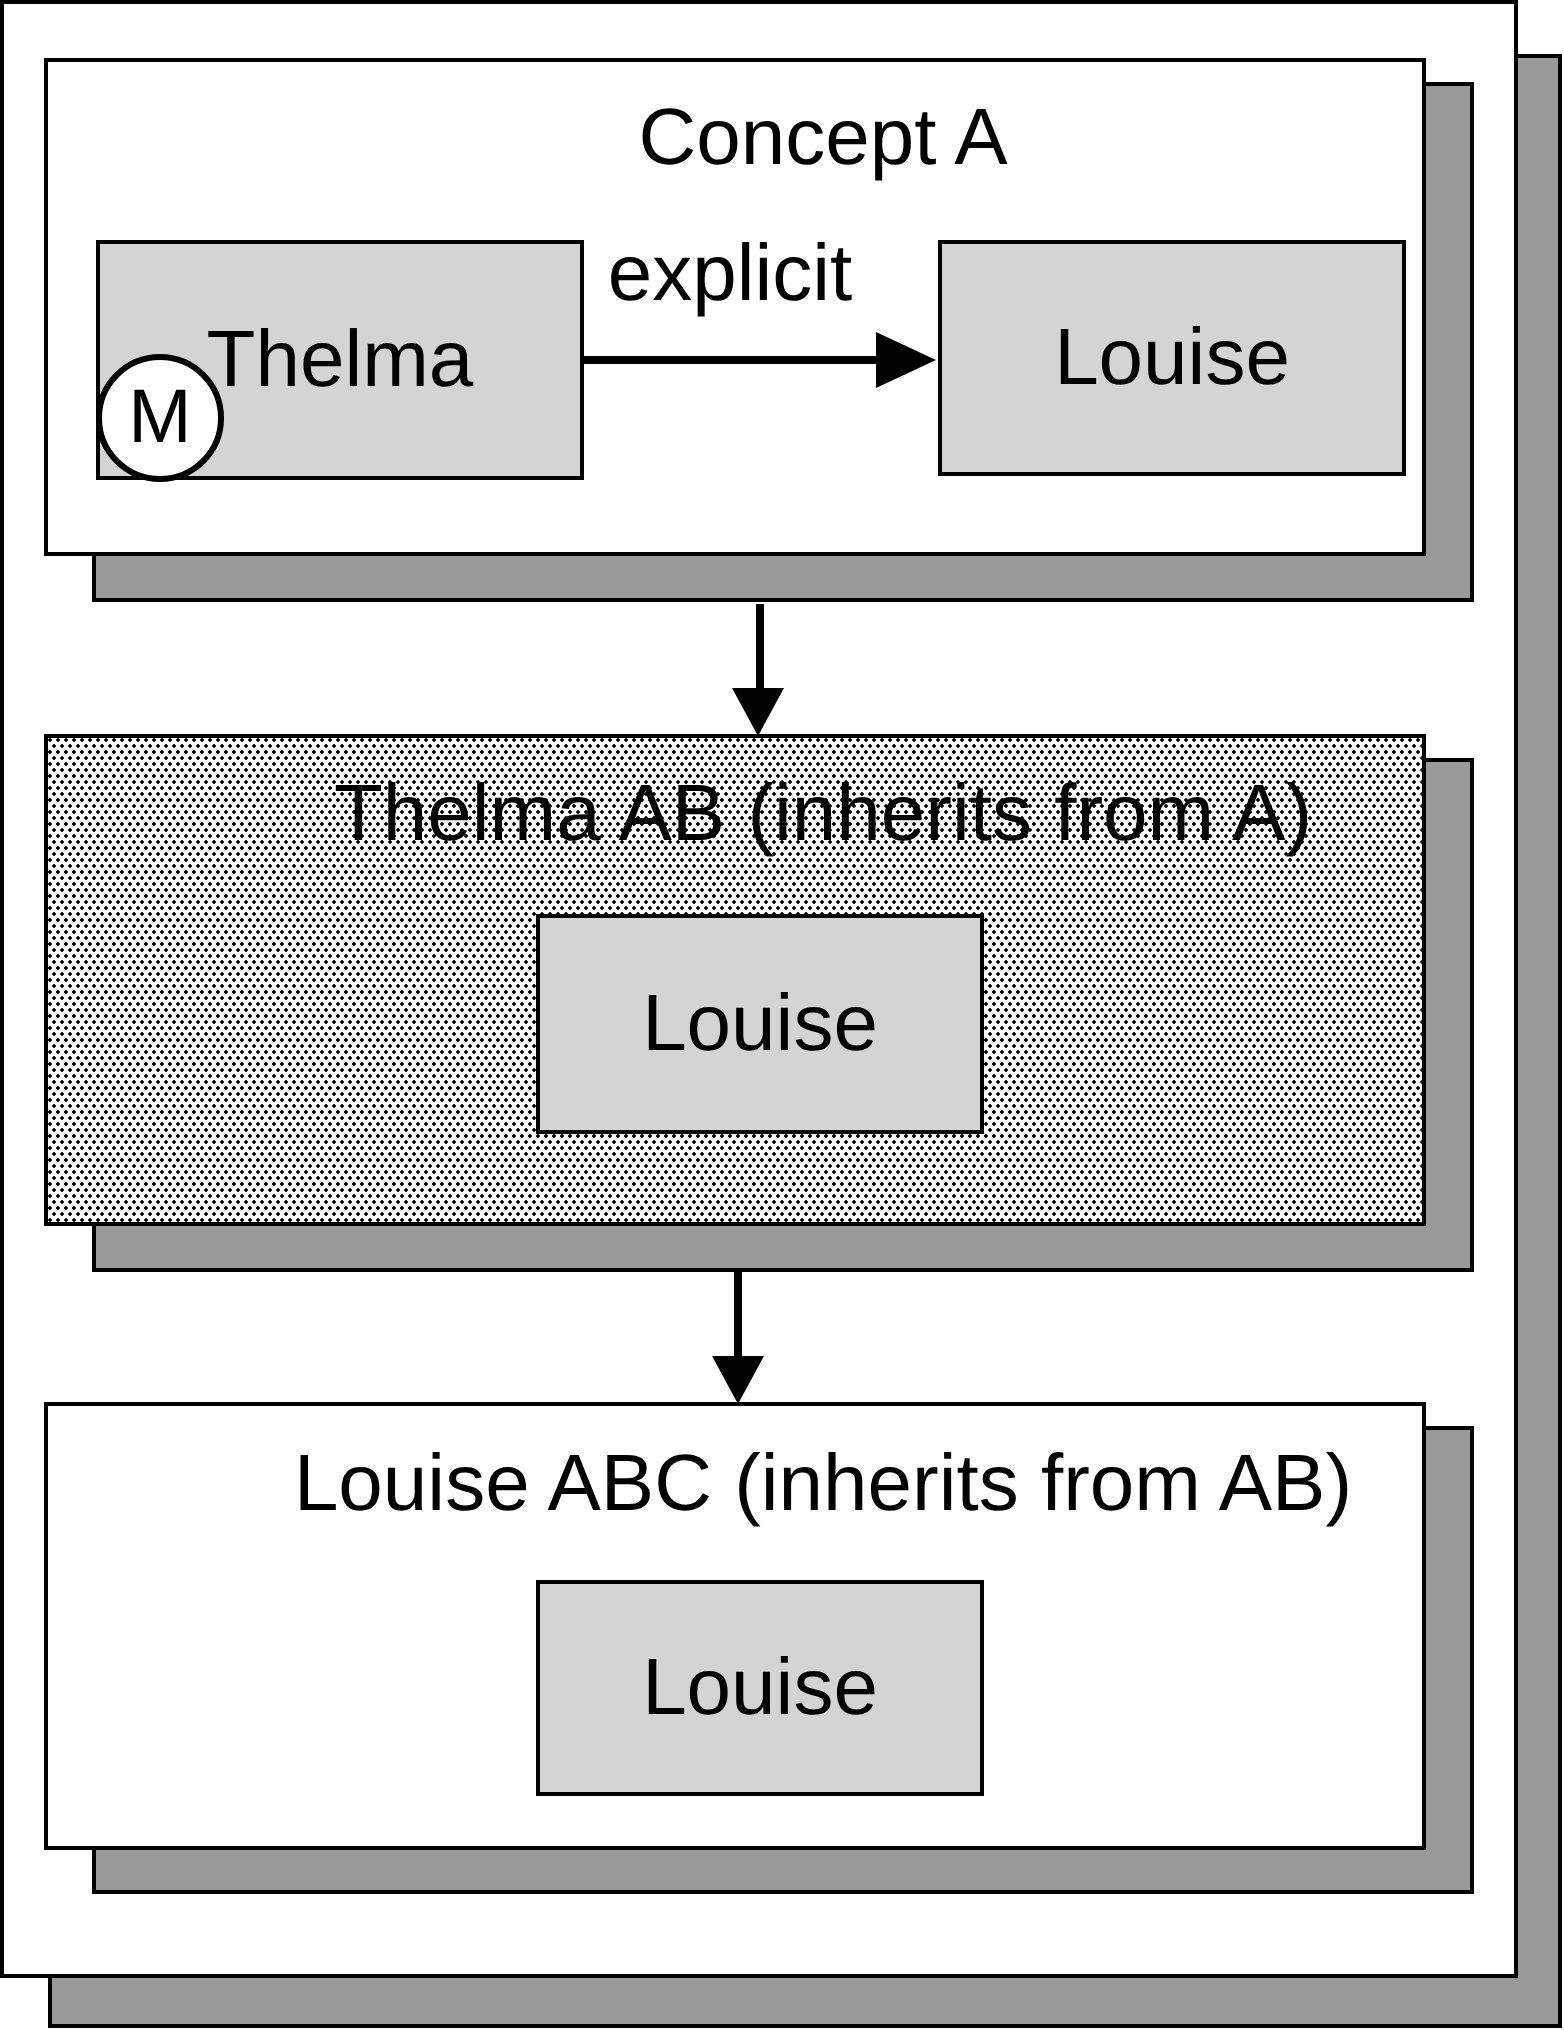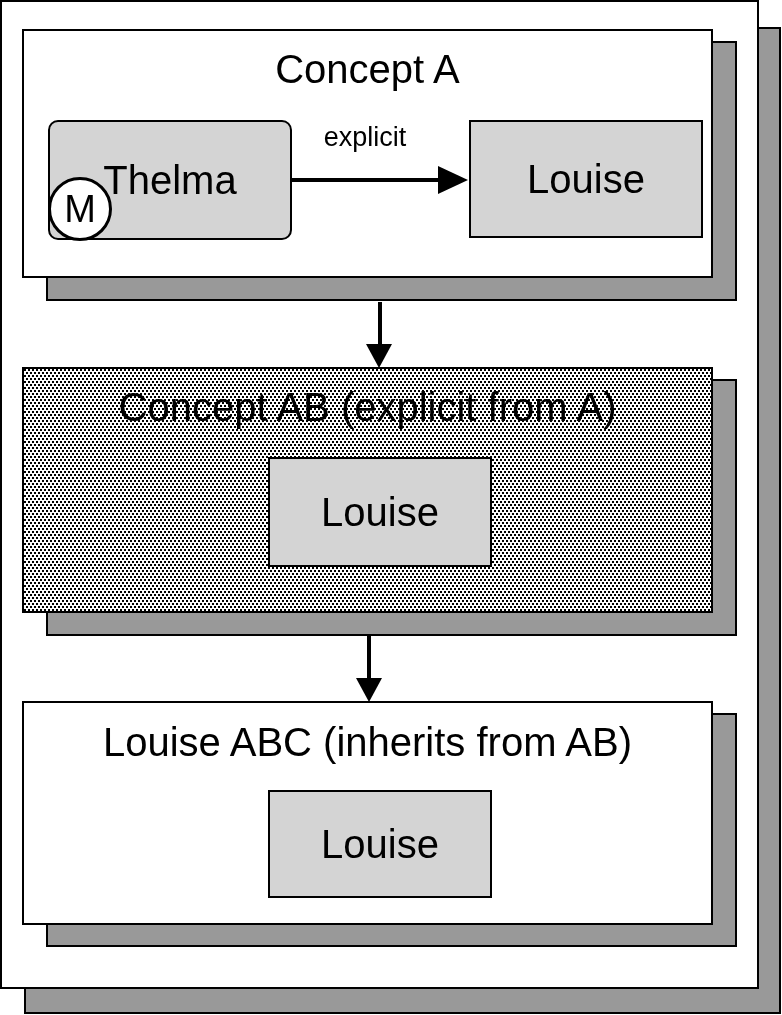--- a/index.html
+++ b/index.html
@@ -31,23 +31,24 @@
       radial-gradient(circle at 1px 1px, #000 0.75px, transparent 0.95px),
       radial-gradient(circle at 1px 1px, #000 0.75px, transparent 0.95px);
     background-size: 4px 6px;
     background-position: 0 0, 2px 3px;
   }
   .panel-title {
     font-size: 40px;
     line-height: 44px;
     text-align: center;
     white-space: nowrap;
+    margin-left: 44px;
   }
   .rel-label {
-    font-size: 27px;
+    font-size: 40px;
     line-height: 44px;
     text-align: center;
     white-space: nowrap;
   }
   .node {
     background: var(--node-fill, #d4d4d4);
     border: 2px solid var(--outline, #000000);
     display: flex;
     align-items: center;
     justify-content: center;
@@ -80,41 +81,41 @@
 </head>
 <body>
 
 <div class="abs shadow" style="left:24px; top:27px; width:757px; height:987px;"></div>
 <div class="abs frame" style="left:0; top:0; width:759px; height:989px;"></div>
 
 <div class="abs shadow" style="left:46px; top:41px; width:691px; height:260px;"></div>
 <div class="abs panel" style="left:22px; top:29px; width:691px; height:249px;"></div>
 <div class="abs panel-title" style="left:22px; top:47px; width:691px;">Concept A</div>
 
-<div class="abs node" style="left:48px; top:120px; width:244px; height:120px;border-radius:10px;">
+<div class="abs node" style="left:48px; top:120px; width:244px; height:120px;">
   <span>Thelma</span>
 </div>
 <div class="abs marker-circle" style="left:48px; top:177px; width:64px; height:64px;">
   <span>M</span>
 </div>
 
 <div class="abs rel-label" style="left:277px; top:115px; width:176px;">explicit</div>
 <div class="abs arrow-line-h" style="left:292px; top:178px; width:148px;"></div>
 <div class="abs arrow-head-right" style="left:438px; top:166px;"></div>
 
 <div class="abs node" style="left:469px; top:120px; width:234px; height:118px;">
   <span>Louise</span>
 </div>
 
 <div class="abs arrow-line-v" style="left:378px; top:302px; height:44px;"></div>
 <div class="abs arrow-head-down" style="left:366px; top:344px;"></div>
 
 <div class="abs shadow" style="left:46px; top:379px; width:691px; height:257px;"></div>
 <div class="abs panel dotted" style="left:22px; top:367px; width:691px; height:246px;"></div>
-<div class="abs panel-title" style="left:22px; top:385px; width:691px;">Concept AB (explicit from A)</div>
+<div class="abs panel-title" style="left:22px; top:385px; width:691px;">Thelma AB (inherits from A)</div>
 <div class="abs node" style="left:268px; top:457px; width:224px; height:110px;">
   <span>Louise</span>
 </div>
 
 <div class="abs arrow-line-v" style="left:367px; top:636px; height:44px;"></div>
 <div class="abs arrow-head-down" style="left:356px; top:678px;"></div>
 
 <div class="abs shadow" style="left:46px; top:713px; width:691px; height:234px;"></div>
 <div class="abs panel" style="left:22px; top:701px; width:691px; height:224px;"></div>
 <div class="abs panel-title" style="left:22px; top:720px; width:691px;">Louise ABC (inherits from AB)</div>

